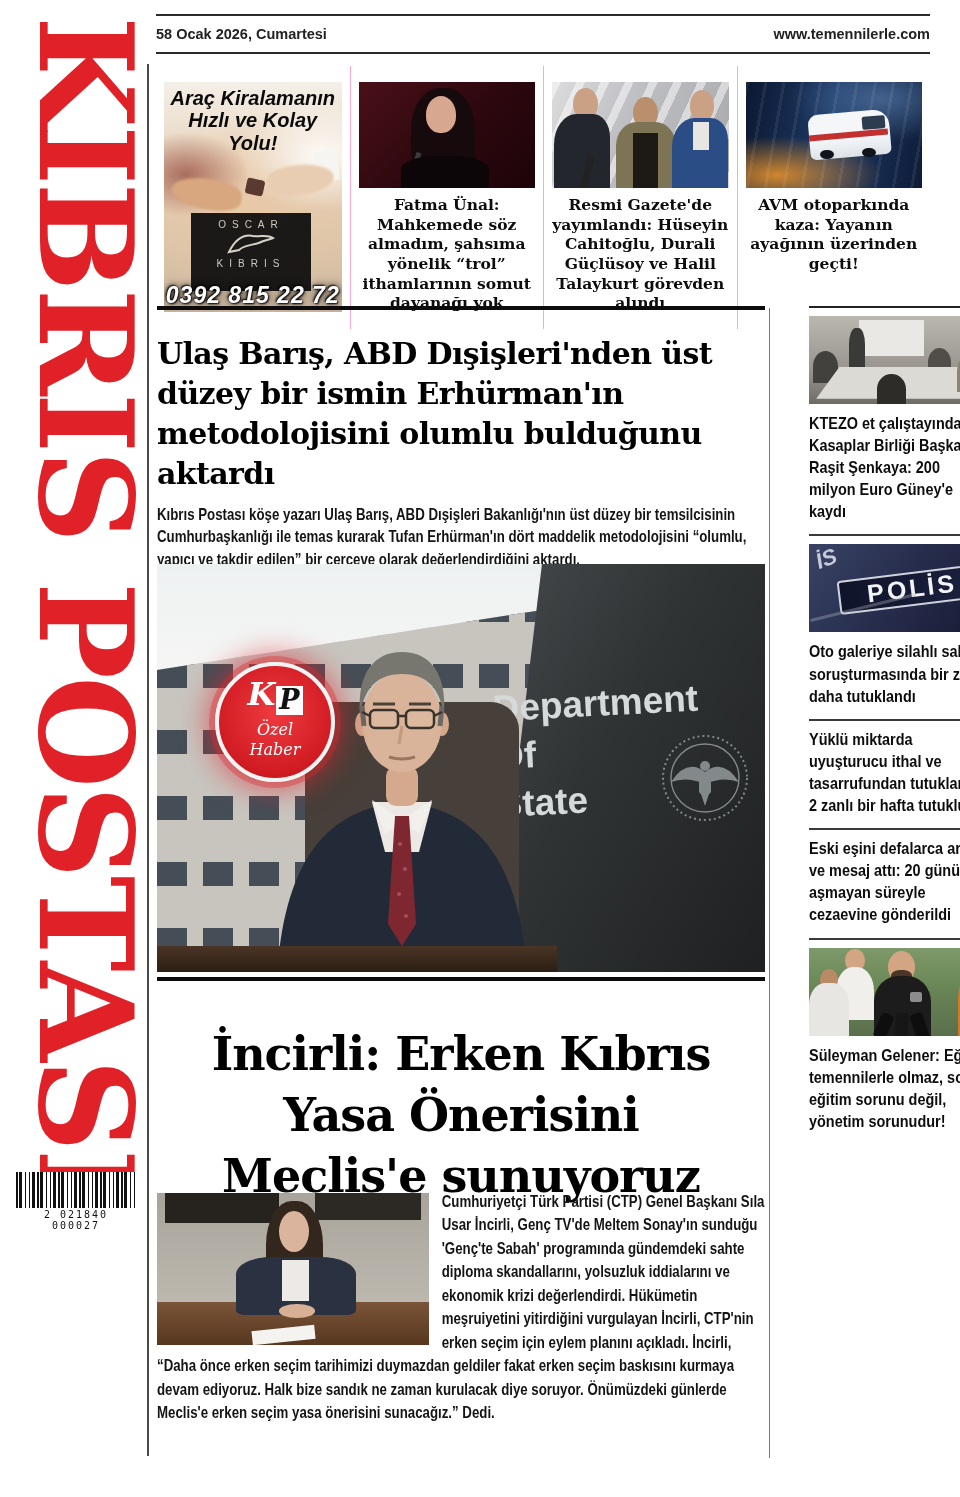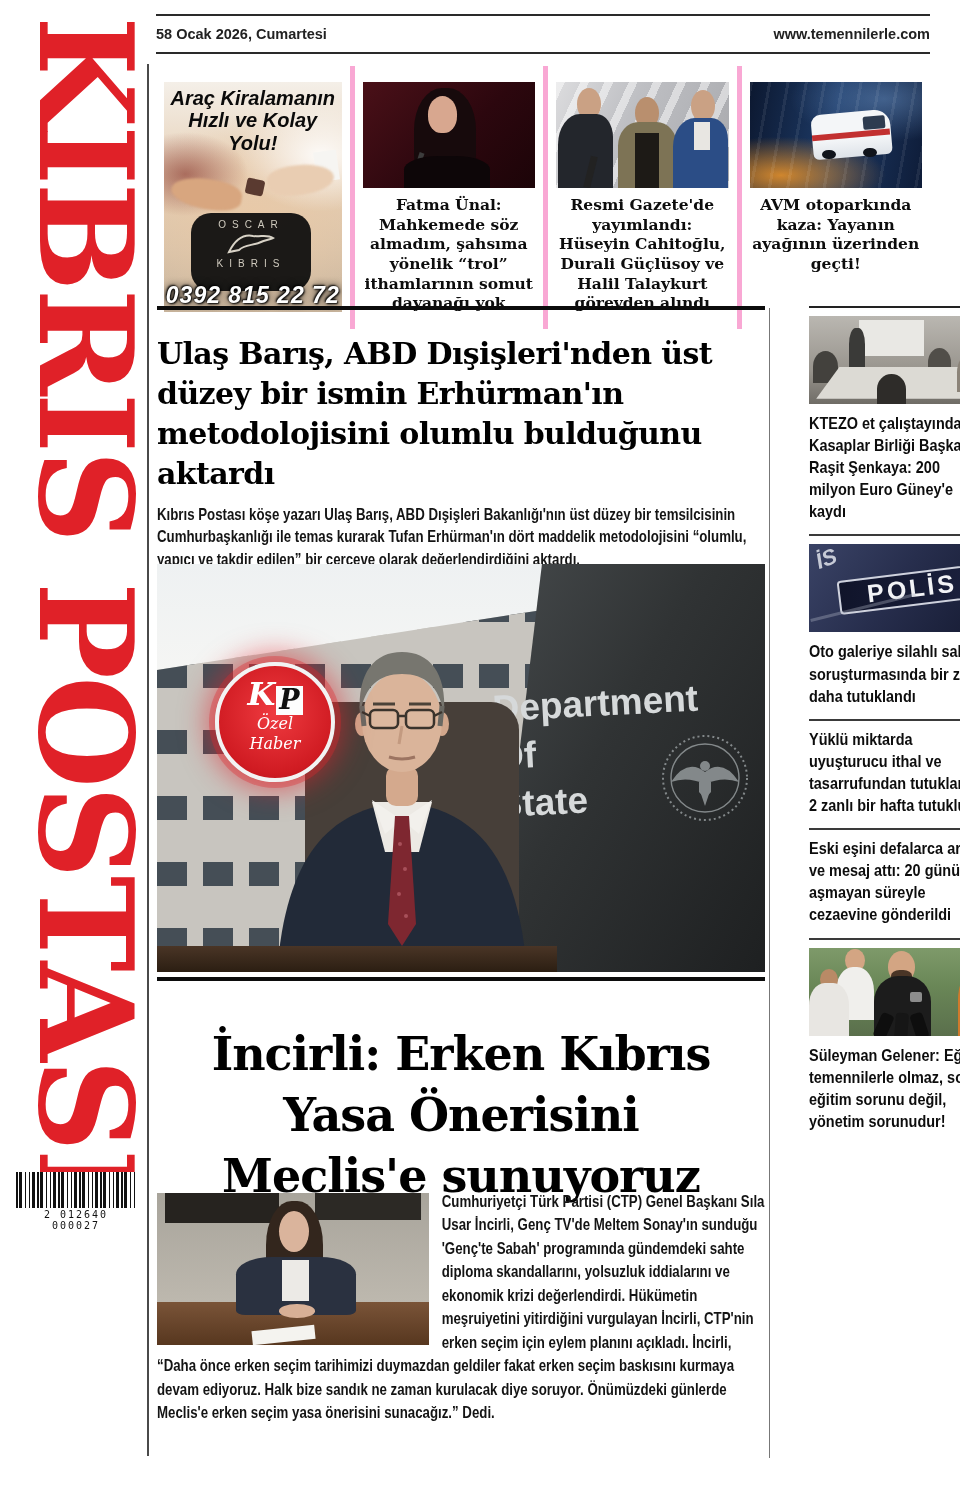--- a/index.html
+++ b/index.html
@@ -20,21 +20,21 @@
   .divider-right{position:absolute;left:769px;top:308px;width:1px;height:1150px;background:#777;}
 
   
   .topbar{position:absolute;left:156px;top:14px;width:774px;height:36px;display:flex;
     justify-content:space-between;align-items:center;border-top:2px solid #2a2a2a;
     border-bottom:2px solid #2a2a2a;font-size:14.5px;font-weight:bold;color:#222;}
 
   
   .topboxes{position:absolute;left:156px;top:66px;width:774px;display:flex;}
   .tbox{width:25%;padding:16px 8px;box-sizing:border-box;}
-  .tbox + .tbox{border-left:5px solid #f9a8d4;}
+  .tbox + .tbox{border-left:1px solid #f9a8d4;}
   .thumb{position:relative;height:106px;overflow:hidden;}
   .thumb>div{position:absolute;}
   .tcap{margin-top:7px;font-family:"DejaVu Serif",serif;font-weight:bold;font-size:15.5px;
     line-height:1.27;text-align:center;color:#0d0d0d;}
 
   
   .ad{position:relative;height:230px;overflow:hidden;}
   .ad>div{position:absolute;}
   .ad-photo{inset:0;background:
     radial-gradient(90px 60px at 12% 40%, rgba(120,30,25,.55), transparent 70%),
@@ -42,21 +42,21 @@
     radial-gradient(170px 130px at 50% 58%, #e8c9a8, transparent 78%),
     linear-gradient(180deg,#f4efe8 0%,#e6cfb4 42%,#d9c3a9 72%,#c8b49c 100%);}
   .ad-hand1{left:4%;top:42%;width:40%;height:13%;background:#d8a67f;border-radius:50% 40% 40% 50%;
     transform:rotate(9deg);filter:blur(1px);}
   .ad-hand2{right:4%;top:36%;width:38%;height:13%;background:#e9cdb2;border-radius:40% 50% 50% 40%;
     transform:rotate(-6deg);filter:blur(1px);}
   .ad-cuff{right:2%;top:30%;width:13%;height:13%;background:#f6f5f2;transform:rotate(-8deg);}
   .ad-key{left:46%;top:42%;width:10%;height:7%;background:#5a3a30;border-radius:3px;transform:rotate(12deg);}
   .ad-head{top:5px;left:0;right:0;text-align:center;font-weight:bold;font-style:italic;
     font-size:20px;line-height:1.12;color:#0a0a0a;}
-  .oscar{left:15%;top:57%;width:68%;height:34%;background:rgba(12,12,12,.93);border-radius:20px;
+  .oscar{left:15%;top:57%;width:68%;height:34%;background:rgba(12,12,12,.93);border-radius:0;
     color:#cfcabe;text-align:center;font-size:10px;letter-spacing:6px;padding-top:6px;box-sizing:border-box;}
   .ad-phone{bottom:3px;left:0;right:0;text-align:center;color:#fff;font-weight:bold;font-style:italic;
     font-size:23px;letter-spacing:1px;text-shadow:0 0 8px #000,1px 1px 2px #000,-1px -1px 2px #000;}
 
   
   .fatma{background:linear-gradient(135deg,#4a1018 0%,#2c070e 55%,#1c0408 100%);}
   .f-hair{left:30%;top:6%;width:36%;height:88%;background:#170а0c;background:#170a0c;border-radius:45% 45% 30% 30%;}
   .f-face{left:38%;top:13%;width:17%;height:35%;background:#d8a78f;border-radius:50% 50% 45% 45%;}
   .f-body{left:24%;bottom:-2%;width:50%;height:32%;background:#0d0608;border-radius:40% 40% 0 0;}
   .f-mic{left:30%;bottom:0;width:3%;height:34%;background:#3c3c3c;transform:rotate(18deg);}
@@ -114,21 +114,21 @@
   .mi-desk{left:0;bottom:0;width:400px;height:26px;background:linear-gradient(180deg,#4a3526,#2b1e12);}
   .kp-badge{left:58px;top:98px;width:112px;height:112px;border-radius:50%;text-align:center;color:#fff;
     background:radial-gradient(circle at 50% 42%,#ef3b40,#d01b22 70%,#a8121a 100%);
     border:4px solid #f3f3f3;
     box-shadow:0 0 0 6px rgba(220,40,45,.35),0 0 26px 10px rgba(225,35,45,.5);}
   .kp-row{margin-top:12px;font-family:"DejaVu Serif",serif;font-weight:bold;font-size:32px;
     line-height:1;display:flex;justify-content:center;align-items:flex-start;}
   .kp-k{font-style:italic;}
   .kp-p{display:inline-block;background:#fdfdfd;color:#111;padding:0 3px 2px;margin-left:1px;
     transform:translateY(8px);font-size:27px;font-style:italic;}
-  .kp-sub{font-family:"DejaVu Serif",serif;font-style:italic;font-size:16px;line-height:1.2;margin-top:4px;}
+  .kp-sub{font-family:"DejaVu Serif",serif;font-style:italic;font-size:16px;line-height:1.2;margin-top:10px;}
 
   
   .h2x{position:absolute;left:157px;top:986px;width:608px;text-align:center;
     font-family:"DejaVu Serif",serif;font-weight:bold;font-size:46px;line-height:1.32;
     letter-spacing:-1px;color:#000;}
   .story2{position:absolute;left:157px;top:1190px;width:779px;transform:scaleX(.78);
     transform-origin:0 0;font-weight:bold;font-size:17px;line-height:1.38;color:#141414;}
   .s2float{float:left;width:349px;height:152px;margin:3px 16px 6px 0;position:relative;}
   .s2photo{position:absolute;left:0;top:0;width:272px;height:152px;transform:scaleX(1.2821);
     transform-origin:0 0;overflow:hidden;background:#b6b1a8;}
@@ -195,21 +195,21 @@
   .lc-red{left:78%;top:4%;width:12%;height:5%;background:#c05050;transform:rotate(-14deg);}
 </style>
 </head>
 <body>
 
 <div class="page">
 
   <div class="masthead-text">KIBRIS POSTASI</div>
   <div class="barcode">
     <div class="bars"></div>
-    <div class="digits">2 012640 000027</div>
+    <div class="digits">2 021840 000027</div>
   </div>
   <div class="divider-left"></div>
   <div class="divider-right"></div>
 
   <header class="topbar">
     <span>58 Ocak 2026, Cumartesi</span>
     <span>www.temennilerle.com</span>
   </header>
 
   <section class="topboxes">

